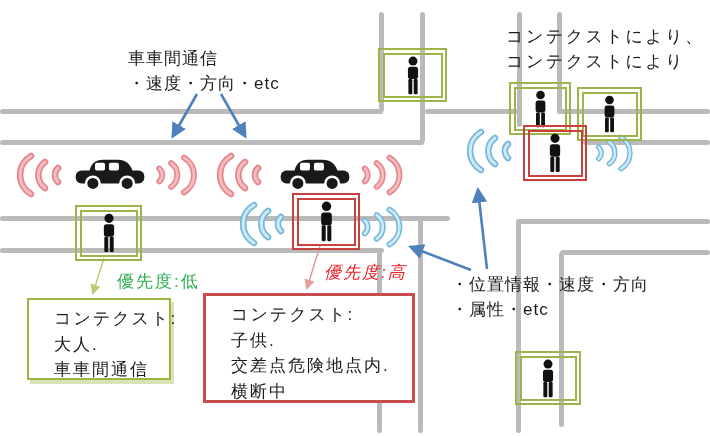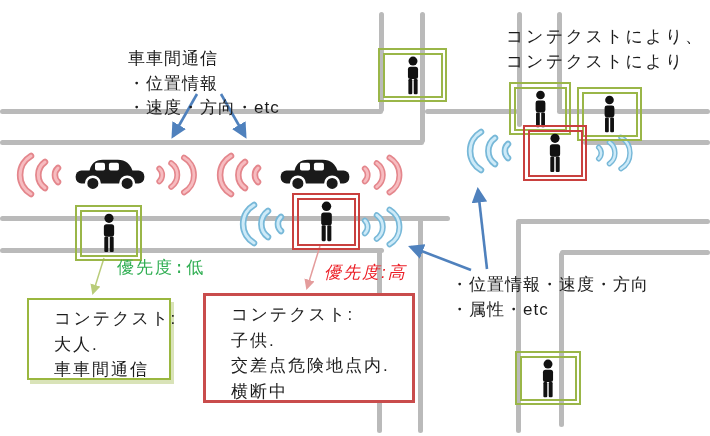--- a/index.html
+++ b/index.html
@@ -274,36 +274,35 @@
     <svg viewBox="0 0 30 54" width="22" height="39" fill="#111">
         <circle cx="15" cy="7" r="6.2"></circle>
         <rect x="8" y="15" width="14" height="17" rx="3.5"></rect>
         <rect x="8.6" y="32" width="5.4" height="21" rx="1.5"></rect>
         <rect x="16" y="32" width="5.4" height="21" rx="1.5"></rect>
       </svg>
   </div>
 
   <div class="tblock" style="left:128px;top:47px;">
     <span class="ln">車車間通信</span>
-    <span class="ln">・位置情報</span>
     <span class="ln">・速度・方向・etc</span>
   </div>
 
   <div class="tblock" style="left:506px;top:24px;line-height:25px;letter-spacing:2.5px;">
     <span class="ln">コンテクストにより、</span>
     <span class="ln">コンテクストにより</span>
   </div>
 
 
   <div class="tblock" style="left:451px;top:272px;line-height:25px;">
     <span class="ln">・位置情報・速度・方向</span>
     <span class="ln">・属性・etc</span>
   </div>
 
-  <div class="label green" style="left:117px;top:256px;font-family:Liberation Mono, monospace;">優先度:低</div>
+  <div class="label green" style="left:117px;top:270px;">優先度:低</div>
   <div class="label red" style="left:324px;top:261px;font-style:italic;">優先度:高</div>
 
   <div class="ctxbox green" style="left:27px;top:298px;width:122px;height:66px;">
     <span class="ln">コンテクスト:</span>
     <span class="ln">大人.</span>
     <span class="ln">車車間通信</span>
   </div>
   <div class="ctxbox red" style="left:203px;top:293px;width:188px;height:92px;">
     <span class="ln">コンテクスト:</span>
     <span class="ln">子供.</span>

